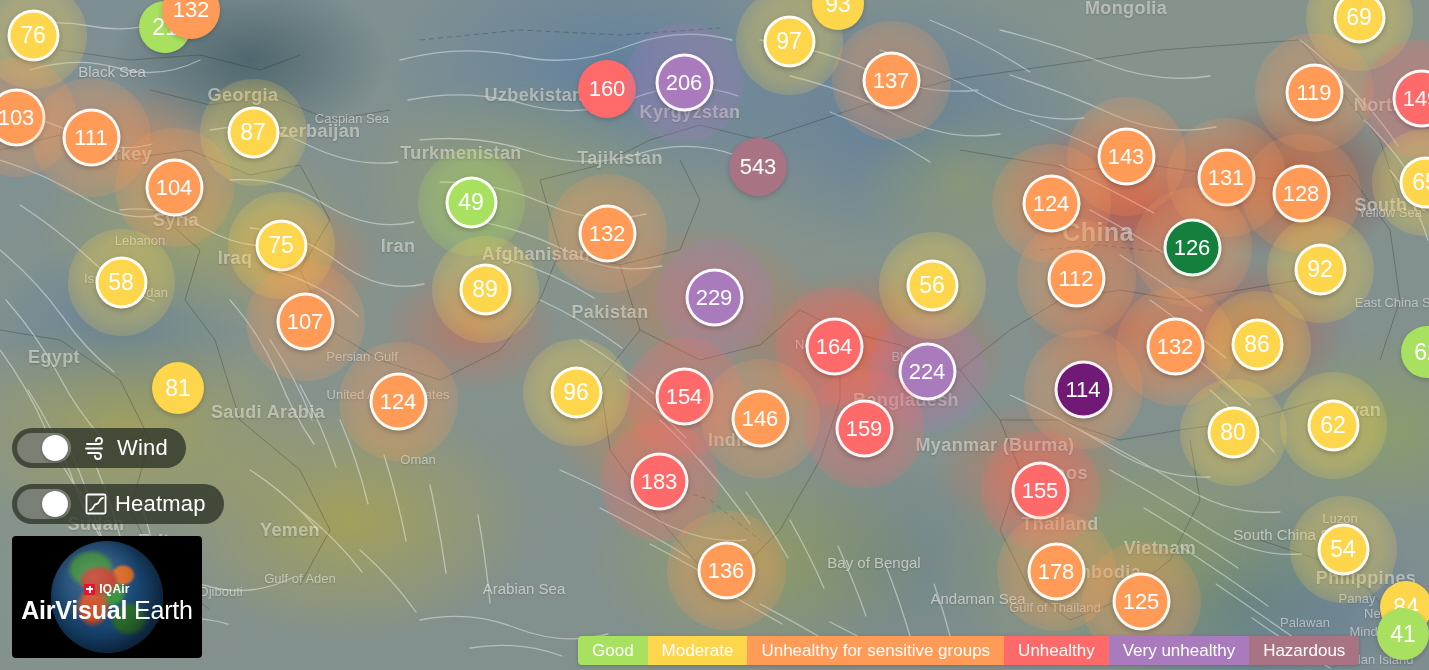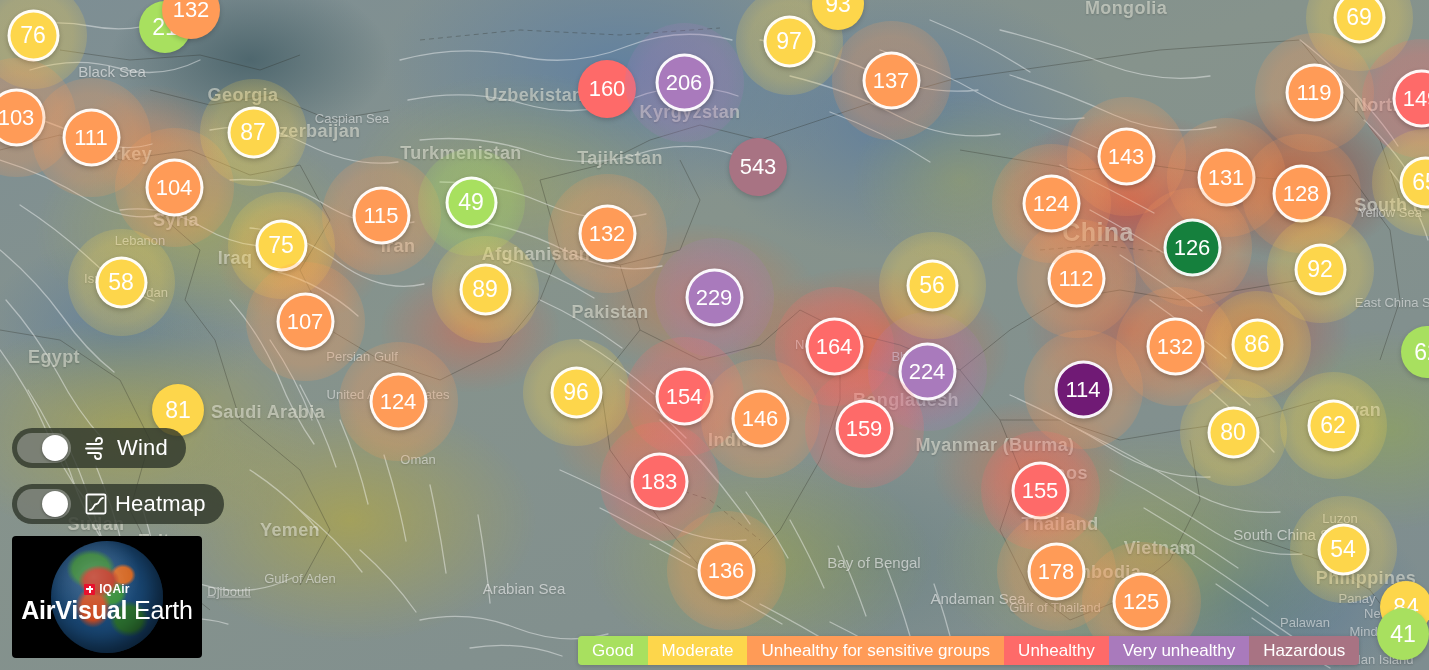--- a/index.html
+++ b/index.html
@@ -321,21 +321,21 @@
         <div class="lbl country" style="left: 610px; top: 312px;">Pakistan</div>
         <div class="lbl small" style="left: 362px; top: 356px;">Persian Gulf</div>
         <div class="lbl small" style="left: 388px; top: 394px;">United Arab Emirates</div>
         <div class="lbl country" style="left: 268px; top: 412px;">Saudi Arabia</div>
         <div class="lbl small" style="left: 418px; top: 459px;">Oman</div>
         <div class="lbl country" style="left: 54px; top: 357px;">Egypt</div>
         <div class="lbl country" style="left: 96px; top: 524px;">Sudan</div>
         <div class="lbl country" style="left: 168px; top: 541px;">Eritrea</div>
         <div class="lbl country" style="left: 290px; top: 530px;">Yemen</div>
         <div class="lbl small" style="left: 300px; top: 578px;">Gulf of Aden</div>
-        <div class="lbl small" style="left: 229px; top: 591px; text-decoration: underline;">Djibouti</div>
+        <div class="lbl small" style="left: 221px; top: 591px;">Djibouti</div>
         <div class="lbl sea" style="left: 524px; top: 588px;">Arabian Sea</div>
         <div class="lbl country" style="left: 730px; top: 440px;">India</div>
         <div class="lbl small" style="left: 812px; top: 344px;">Nepal</div>
         <div class="lbl small" style="left: 912px; top: 356px;">Bhutan</div>
         <div class="lbl country" style="left: 906px; top: 400px;">Bangladesh</div>
         <div class="lbl country" style="left: 995px; top: 445px;">Myanmar (Burma)</div>
         <div class="lbl sea" style="left: 874px; top: 562px;">Bay of Bengal</div>
         <div class="lbl sea" style="left: 978px; top: 598px;">Andaman Sea</div>
         <div class="lbl country" style="left: 1066px; top: 473px;">Laos</div>
         <div class="lbl country" style="left: 1060px; top: 524px;">Thailand</div>
@@ -378,45 +378,41 @@
           <div class="core" style="width: 58px; height: 58px; background: rgb(255, 155, 87); font-size: 22px;">111</div>
         </div>
         <div class="bubble" style="left: 174px; top: 187px; width: 119px; height: 119px;">
           <div class="halo" style="width: 119px; height: 119px; background: radial-gradient(circle, rgba(255, 155, 87, 0.34) 0%, rgba(255, 155, 87, 0.3) 52%, rgba(255, 155, 87, 0.16) 74%, rgba(255, 155, 87, 0) 100%);"></div>
           <div class="core" style="width: 58px; height: 58px; background: rgb(255, 155, 87); font-size: 22px;">104</div>
         </div>
         <div class="bubble" style="left: 253px; top: 132px; width: 107px; height: 107px;">
           <div class="halo" style="width: 107px; height: 107px; background: radial-gradient(circle, rgba(253, 214, 75, 0.34) 0%, rgba(253, 214, 75, 0.3) 52%, rgba(253, 214, 75, 0.16) 74%, rgba(253, 214, 75, 0) 100%);"></div>
           <div class="core" style="width: 52px; height: 52px; background: rgb(253, 214, 75); font-size: 23px;">87</div>
         </div>
-        <div class="bubble" style="left: 381px; top: 215px; width: 119px; height: 119px;">
-          <div class="halo" style="width: 119px; height: 119px; background: radial-gradient(circle, rgba(255, 155, 87, 0.34) 0%, rgba(255, 155, 87, 0.3) 52%, rgba(255, 155, 87, 0.16) 74%, rgba(255, 155, 87, 0) 100%);"></div>
-          <div class="core" style="width: 58px; height: 58px; background: rgb(255, 155, 87); font-size: 22px;">115</div>
-        </div>
         <div class="bubble" style="left: 281px; top: 245px; width: 107px; height: 107px;">
           <div class="halo" style="width: 107px; height: 107px; background: radial-gradient(circle, rgba(253, 214, 75, 0.34) 0%, rgba(253, 214, 75, 0.3) 52%, rgba(253, 214, 75, 0.16) 74%, rgba(253, 214, 75, 0) 100%);"></div>
           <div class="core" style="width: 52px; height: 52px; background: rgb(253, 214, 75); font-size: 23px;">75</div>
         </div>
         <div class="bubble" style="left: 121px; top: 282px; width: 107px; height: 107px;">
           <div class="halo" style="width: 107px; height: 107px; background: radial-gradient(circle, rgba(253, 214, 75, 0.34) 0%, rgba(253, 214, 75, 0.3) 52%, rgba(253, 214, 75, 0.16) 74%, rgba(253, 214, 75, 0) 100%);"></div>
           <div class="core" style="width: 52px; height: 52px; background: rgb(253, 214, 75); font-size: 23px;">58</div>
         </div>
         <div class="bubble" style="left: 305px; top: 321px; width: 119px; height: 119px;">
           <div class="halo" style="width: 119px; height: 119px; background: radial-gradient(circle, rgba(255, 155, 87, 0.34) 0%, rgba(255, 155, 87, 0.3) 52%, rgba(255, 155, 87, 0.16) 74%, rgba(255, 155, 87, 0) 100%);"></div>
           <div class="core" style="width: 58px; height: 58px; background: rgb(255, 155, 87); font-size: 22px;">107</div>
         </div>
         <div class="bubble" style="left: 471px; top: 202px; width: 107px; height: 107px;">
           <div class="halo" style="width: 107px; height: 107px; background: radial-gradient(circle, rgba(168, 224, 95, 0.34) 0%, rgba(168, 224, 95, 0.3) 52%, rgba(168, 224, 95, 0.16) 74%, rgba(168, 224, 95, 0) 100%);"></div>
           <div class="core" style="width: 52px; height: 52px; background: rgb(168, 224, 95); font-size: 23px;">49</div>
         </div>
         <div class="bubble" style="left: 485px; top: 289px; width: 107px; height: 107px;">
           <div class="halo" style="width: 107px; height: 107px; background: radial-gradient(circle, rgba(253, 214, 75, 0.34) 0%, rgba(253, 214, 75, 0.3) 52%, rgba(253, 214, 75, 0.16) 74%, rgba(253, 214, 75, 0) 100%);"></div>
           <div class="core" style="width: 52px; height: 52px; background: rgb(253, 214, 75); font-size: 23px;">89</div>
         </div>
-        <div class="bubble nohalo" style="left: 178px; top: 410px; width: 52px; height: 52px;">
+        <div class="bubble nohalo" style="left: 178px; top: 388px; width: 52px; height: 52px;">
           <div class="core" style="width: 52px; height: 52px; background: rgb(253, 214, 75); font-size: 23px;">81</div>
         </div>
         <div class="bubble" style="left: 398px; top: 401px; width: 119px; height: 119px;">
           <div class="halo" style="width: 119px; height: 119px; background: radial-gradient(circle, rgba(255, 155, 87, 0.34) 0%, rgba(255, 155, 87, 0.3) 52%, rgba(255, 155, 87, 0.16) 74%, rgba(255, 155, 87, 0) 100%);"></div>
           <div class="core" style="width: 58px; height: 58px; background: rgb(255, 155, 87); font-size: 22px;">124</div>
         </div>
         <div class="bubble" style="left: 576px; top: 392px; width: 107px; height: 107px;">
           <div class="halo" style="width: 107px; height: 107px; background: radial-gradient(circle, rgba(253, 214, 75, 0.34) 0%, rgba(253, 214, 75, 0.3) 52%, rgba(253, 214, 75, 0.16) 74%, rgba(253, 214, 75, 0) 100%);"></div>
           <div class="core" style="width: 52px; height: 52px; background: rgb(253, 214, 75); font-size: 23px;">96</div>
         </div>

